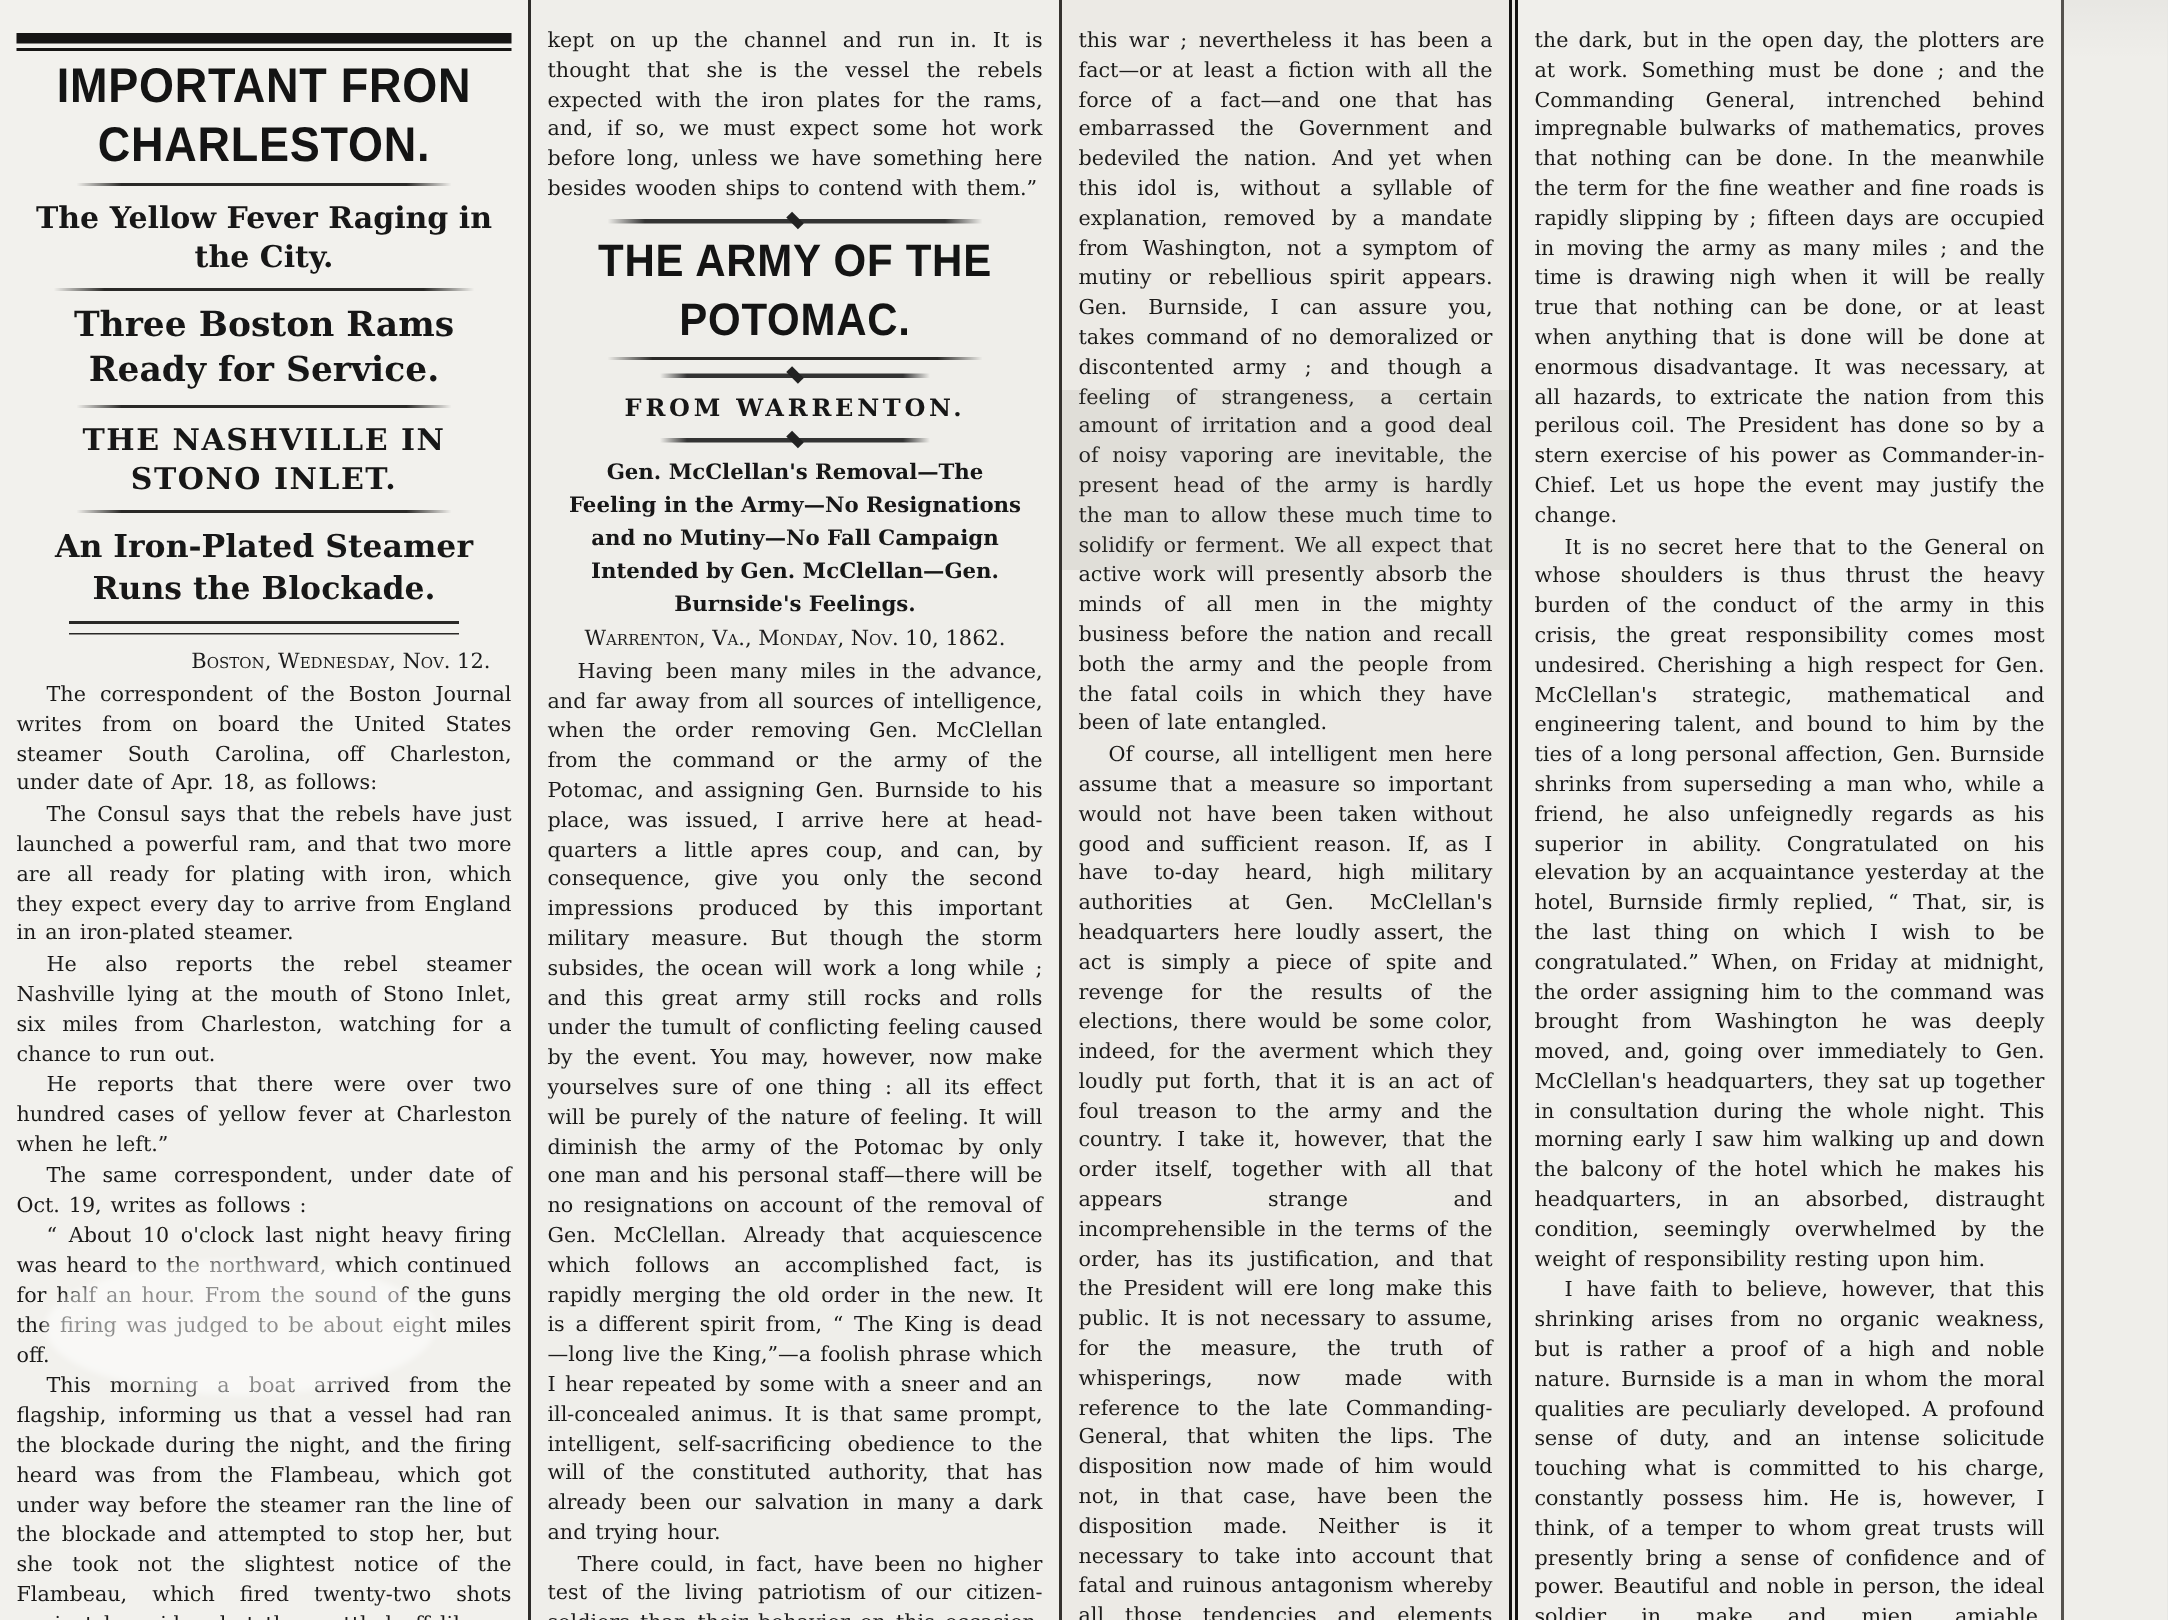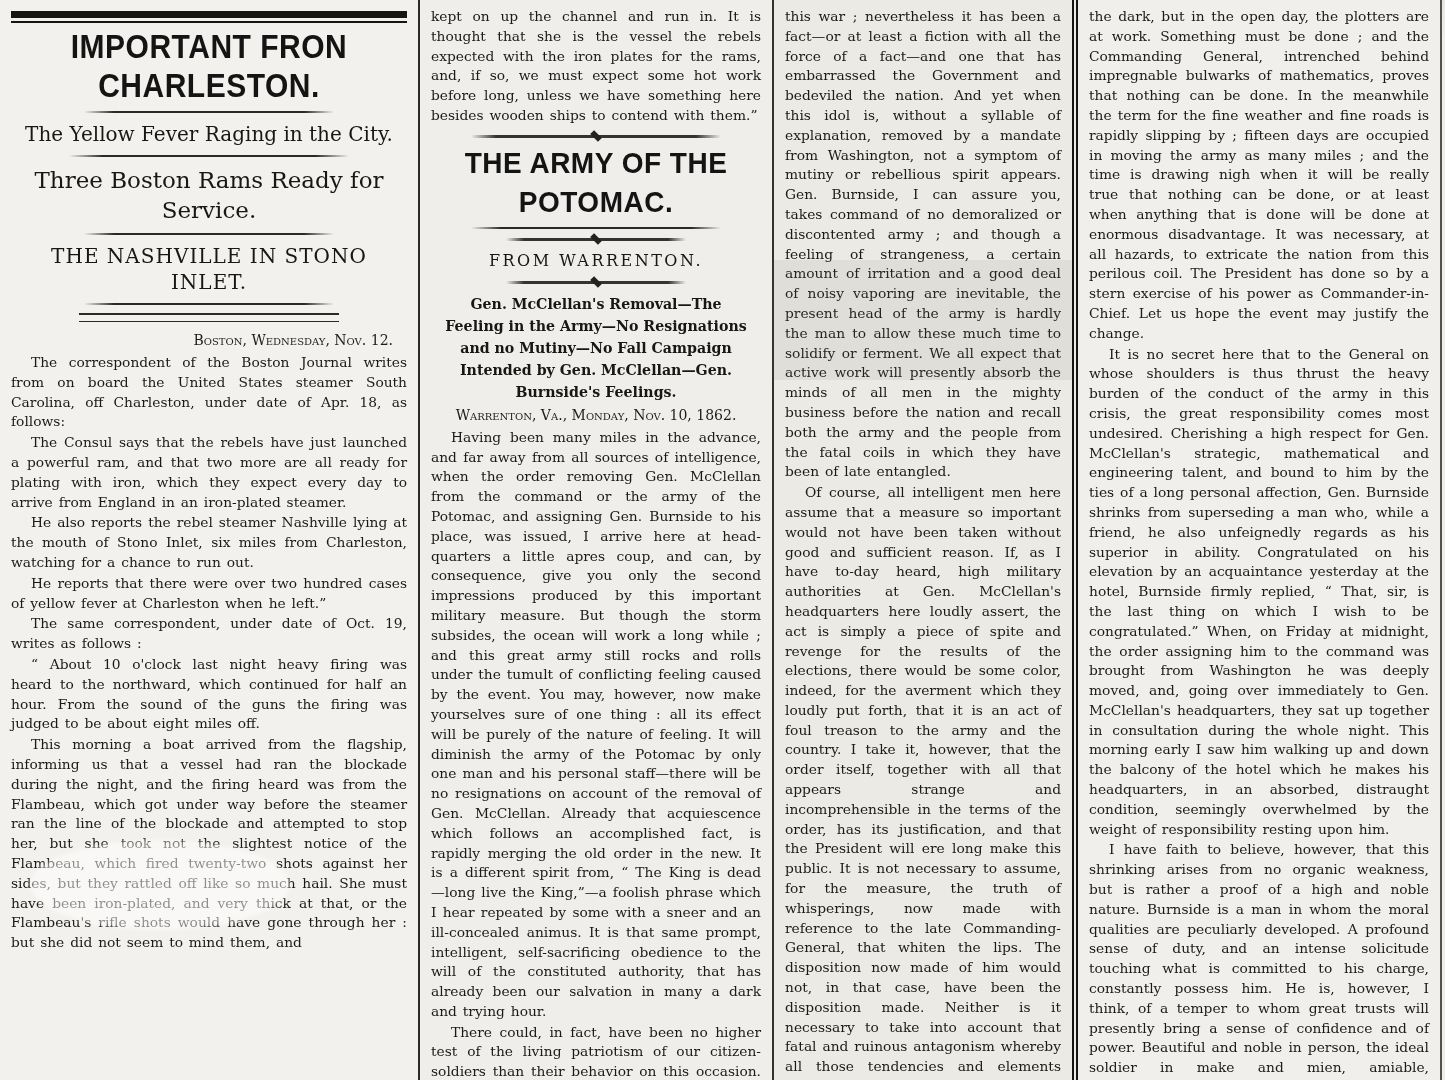--- a/index.html
+++ b/index.html
@@ -13,24 +13,24 @@
     display:flex;
     background:
       linear-gradient(180deg, rgba(0,0,0,0.03) 0, rgba(0,0,0,0) 40px),
       #efeeea;
     color:#1c1c1c;
   }
   .col{
     box-sizing:border-box;
     height:1080px;
     overflow:hidden;
-    padding:7px 11px 0 11px;
+    padding:18px 11px 0 11px;
     position:relative;
   }
-  .col1{width:420px;border-right:2px solid #2e2c2a;background:#f2f1ed;}
+  .col1{width:354px;border-right:2px solid #2e2c2a;background:#f2f1ed;}
   .col2{width:354px;border-right:2px solid #35322f;background:#efeeea;}
   .col3{width:304px;border-right:6px double #141312;background:#eceae5;}
   .col4{width:364px;border-right:2px solid #55524e;background:#f0efeb;}
 
   
   .bar-thick{height:7px;background:#161514;margin:4px 0 3px 0;}
   .bar-thin{height:2px;background:#161514;margin:0 0 6px 0;}
 
   
   .head-display{
@@ -38,21 +38,21 @@
     font-weight:700;
     font-size:30px;line-height:36px;
     letter-spacing:0.5px;
     text-align:center;
     margin:8px 0 8px 0;
     transform:scaleY(1.08);
     color:#141414;
   }
   .head-display.army{font-size:28px;}
   .sub-serif{
-    font-weight:400;text-align:center;color:#171717;
+    font-weight:700;text-align:center;color:#171717;
     margin:6px 0;
   }
   .sub1{font-size:20px;line-height:26px;}
   .sub2{font-size:23px;line-height:30px;}
   .sub3{font-size:20px;line-height:26px;letter-spacing:1px;}
   .sub4{font-size:21px;line-height:28px;}
   .corr{font-size:18px;line-height:24px;letter-spacing:1.5px;}
   .fromw{font-size:16px;line-height:22px;letter-spacing:2.5px;}
 
   
@@ -105,20 +105,21 @@
 
     <h2 class="sub-serif sub1">The Yellow Fever Raging in the City.</h2>
     <div class="rule wide"></div>
 
     <h2 class="sub-serif sub2">Three Boston Rams Ready for Service.</h2>
     <div class="rule"></div>
 
     <h2 class="sub-serif sub3">THE NASHVILLE IN STONO INLET.</h2>
     <div class="rule"></div>
 
+    <h2 class="sub-serif sub4">An Iron-Plated Steamer Runs the Blockade.</h2>
     <div class="rule double"></div>
 
     <div class="dateline right">Boston, Wednesday, Nov. 12.</div>
 
     <p class="body ind">The correspondent of the Boston Journal writes from on board the United States steamer South Carolina, off Charleston, under date of Apr. 18, as follows:</p>
     <p class="body ind">The Consul says that the rebels have just launched a powerful ram, and that two more are all ready for plating with iron, which they expect every day to arrive from England in an iron-plated steamer.</p>
     <p class="body ind">He also reports the rebel steamer Nashville lying at the mouth of Stono Inlet, six miles from Charleston, watching for a chance to run out.</p>
     <p class="body ind">He reports that there were over two hundred cases of yellow fever at Charleston when he left.”</p>
     <p class="body ind">The same correspondent, under date of Oct. 19, writes as follows :</p>
     <p class="body ind">“ About 10 o'clock last night heavy firing was heard to the northward, which continued for half an hour. From the sound of the guns the firing was judged to be about eight miles off.</p>

